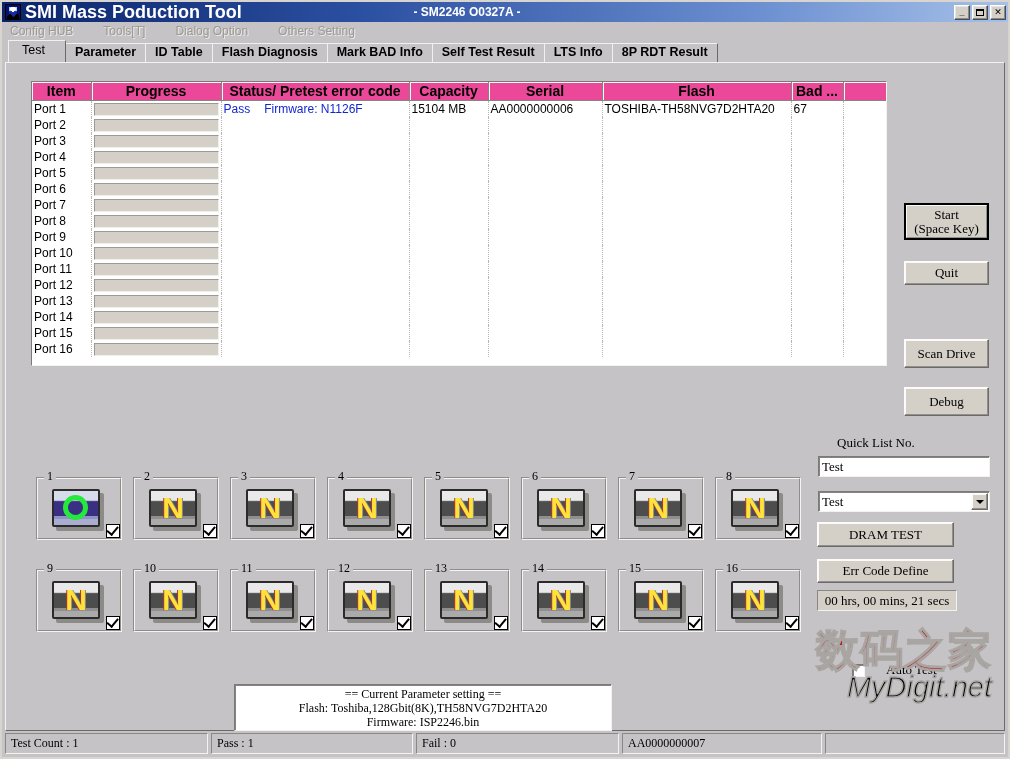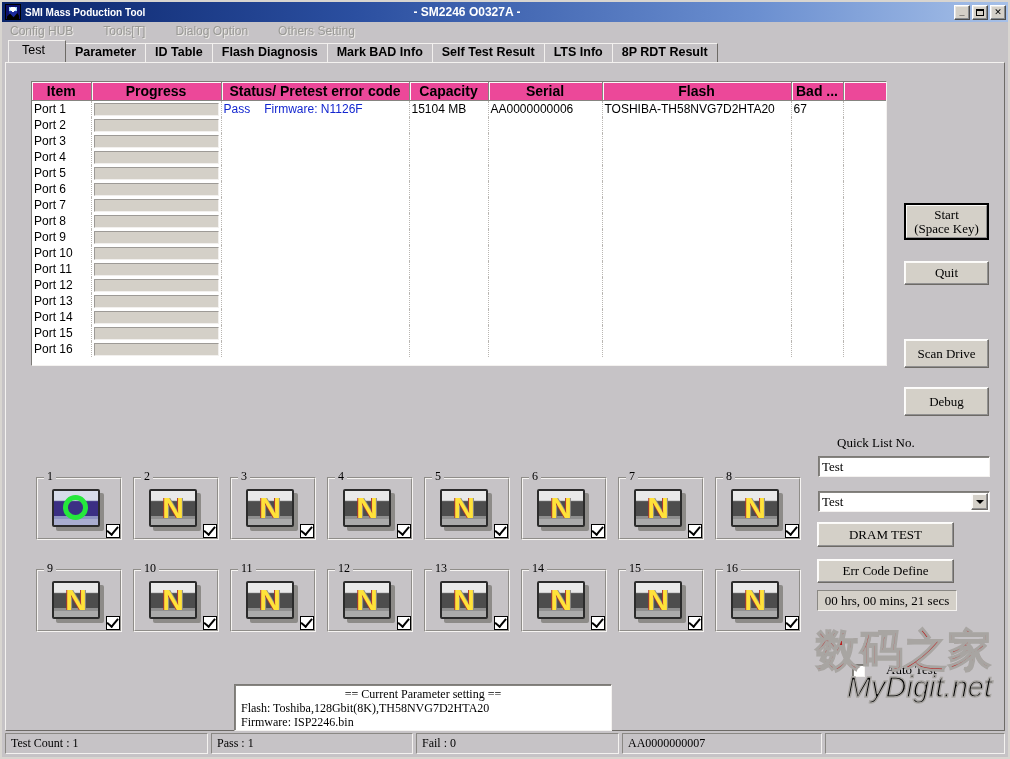--- a/index.html
+++ b/index.html
@@ -57,21 +57,21 @@
     content: "";
     position: absolute;
     left: 1px; top: 8px;
     width: 12px; height: 6px;
     background: #000;
     clip-path: polygon(0 60%, 25% 10%, 55% 70%, 85% 0, 100% 45%, 100% 100%, 0 100%);
   }
   .title-text {
     color: #fff;
     font-weight: bold;
-    font-size: 10px;
+    font-size: 18px;
     white-space: nowrap;
   }
   .title-sub {
     position: absolute;
     left: 0; right: 0;
     text-align: center;
     color: #fff;
     font-weight: bold;
     font-size: 12px;
     pointer-events: none;
@@ -456,24 +456,24 @@
     left: 228px; top: 621px;
     width: 378px; height: 47px;
     background: #fff;
     border: 1px solid;
     border-color: #7c7a76 #f4f2f0 #f4f2f0 #7c7a76;
     box-shadow: inset 1px 1px 0 #868480;
     box-sizing: border-box;
     font-family: "Liberation Serif", serif;
     font-size: 12px;
     line-height: 14px;
-    padding: 2px 6px;
+    padding: 2px 19px;
   }
   .parambox .pt { text-align: center; }
-  .parambox .pl { text-align: left; white-space: nowrap; }
+  .parambox .pl { text-align: center; white-space: nowrap; }
 
   
   .watermark {
     position: absolute;
     right: 12px; bottom: 28px;
     text-align: right;
     pointer-events: none;
     user-select: none;
   }
   .wm1 {

